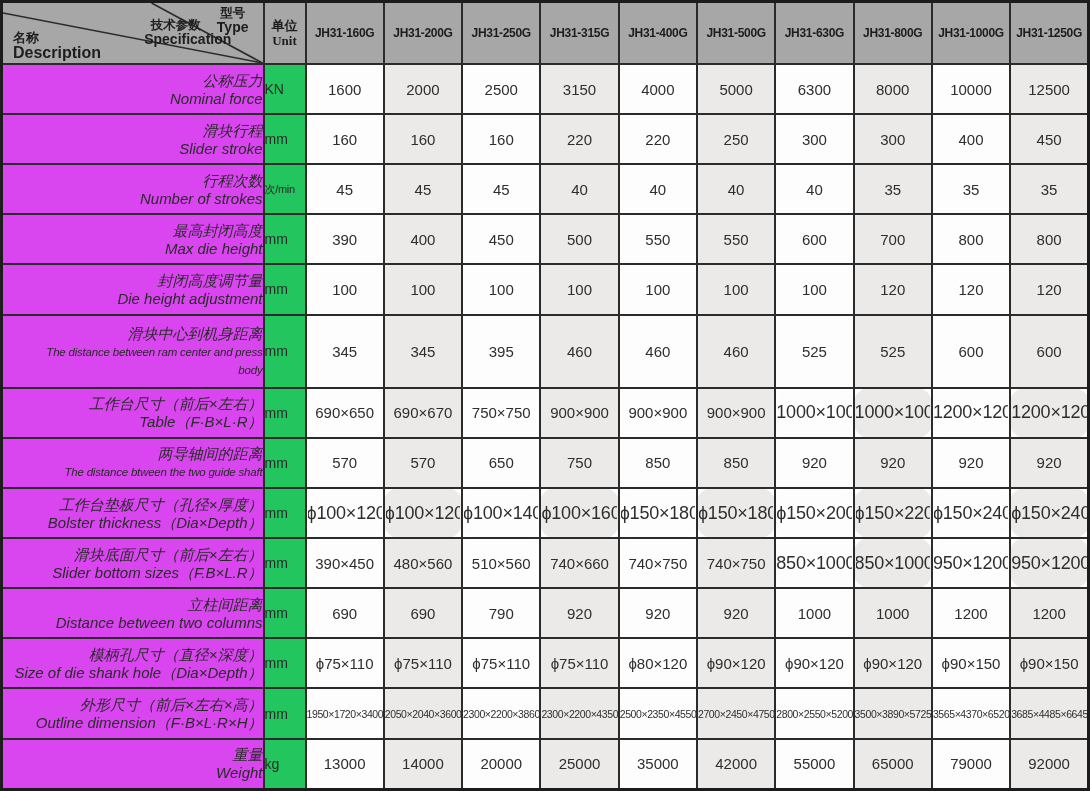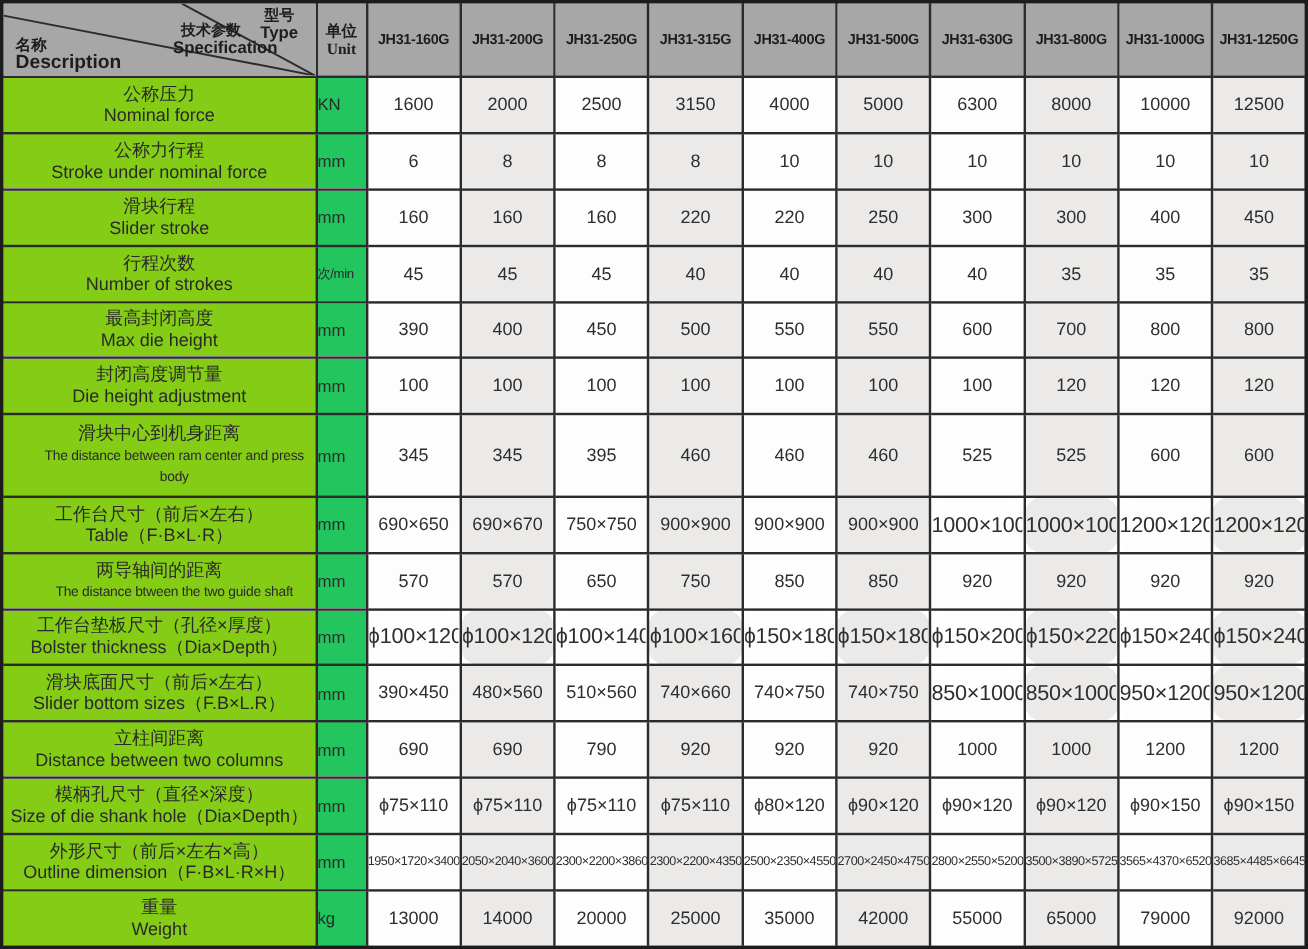--- a/index.html
+++ b/index.html
@@ -27,21 +27,21 @@
   .c-spec{position:absolute;top:3px;left:0;width:100%;line-height:14px;}
   .c-spec .zh{font-size:12.5px;margin-left:86px;margin-top:12px;}
   .c-spec .en{font-size:14px;margin-left:110px;}
   .c-type{position:absolute;top:3px;right:14px;text-align:center;line-height:14px;}
   .c-type .zh{font-size:12.5px;}
   .c-type .en{font-size:14px;}
   .c-name{position:absolute;bottom:3px;left:10px;text-align:left;line-height:15px;}
   .c-name .zh{font-size:13px;}
   .c-name .en{font-size:16px;}
   
-  .lbl{background:#84cc16;text-align:center;padding:2px 4px 2px 12px;color:#2a2a2a;}
+  .lbl{background:#d946ef;text-align:right;padding:2px 4px 2px 12px;color:#2a2a2a;font-style:italic;}
   .lbl .zh{font-size:15px;line-height:19px;}
   .lbl .en{font-size:15px;line-height:18px;}
   .lbl .en.sm{font-size:11.5px;letter-spacing:-0.2px;padding-left:25px;}
   .unit{background:#22c55e;font-size:14px;color:#2a2a2a;}
   .unit.u-s{font-size:11px;letter-spacing:-0.3px;}
   .val{background:#fdfdfd;text-align:center;font-size:15px;color:#2e2e2e;}
   .val.alt{background:#ebeae9;}
   .val.v-s{font-size:18px;letter-spacing:-0.2px;border-radius:15px;}
   .val.v-xs{font-size:10.5px;letter-spacing:-0.4px;}
 </style>
@@ -104,37 +104,20 @@
           <td class="val alt">3150</td>
           <td class="val">4000</td>
           <td class="val alt">5000</td>
           <td class="val">6300</td>
           <td class="val alt">8000</td>
           <td class="val">10000</td>
           <td class="val alt">12500</td>
         </tr>
         <tr>
           <td class="lbl">
-            <div class="zh">公称力行程</div>
-            <div class="en">Stroke under nominal force</div>
-          </td>
-          <td class="unit">mm</td>
-          <td class="val">6</td>
-          <td class="val alt">8</td>
-          <td class="val">8</td>
-          <td class="val alt">8</td>
-          <td class="val">10</td>
-          <td class="val alt">10</td>
-          <td class="val">10</td>
-          <td class="val alt">10</td>
-          <td class="val">10</td>
-          <td class="val alt">10</td>
-        </tr>
-        <tr>
-          <td class="lbl">
             <div class="zh">滑块行程</div>
             <div class="en">Slider stroke</div>
           </td>
           <td class="unit">mm</td>
           <td class="val">160</td>
           <td class="val alt">160</td>
           <td class="val">160</td>
           <td class="val alt">220</td>
           <td class="val">220</td>
           <td class="val alt">250</td>

